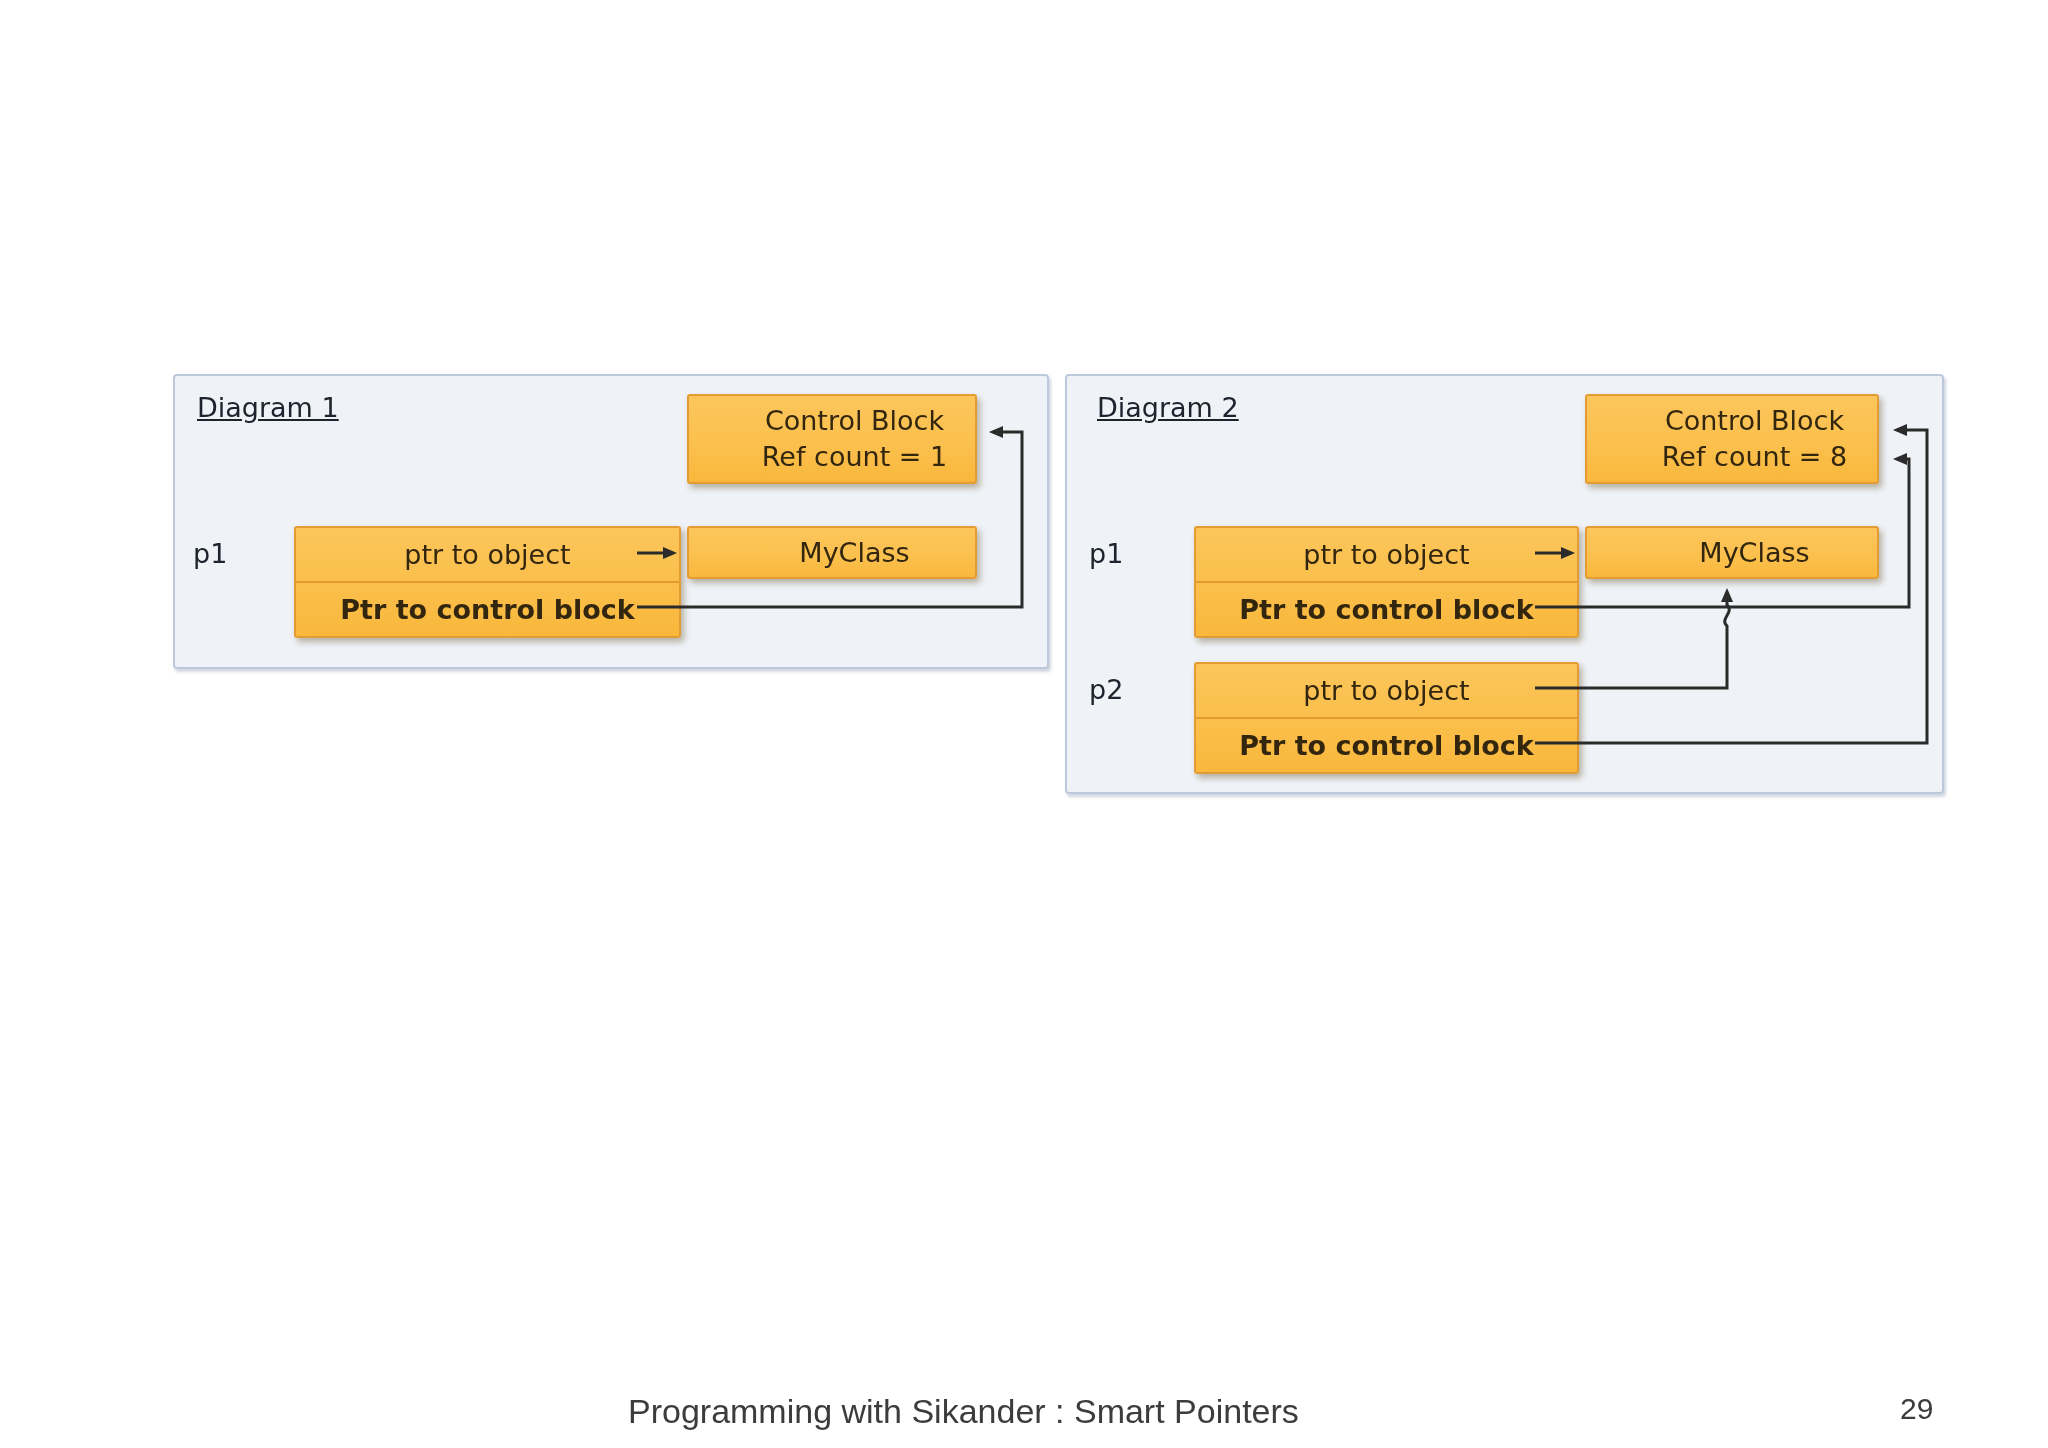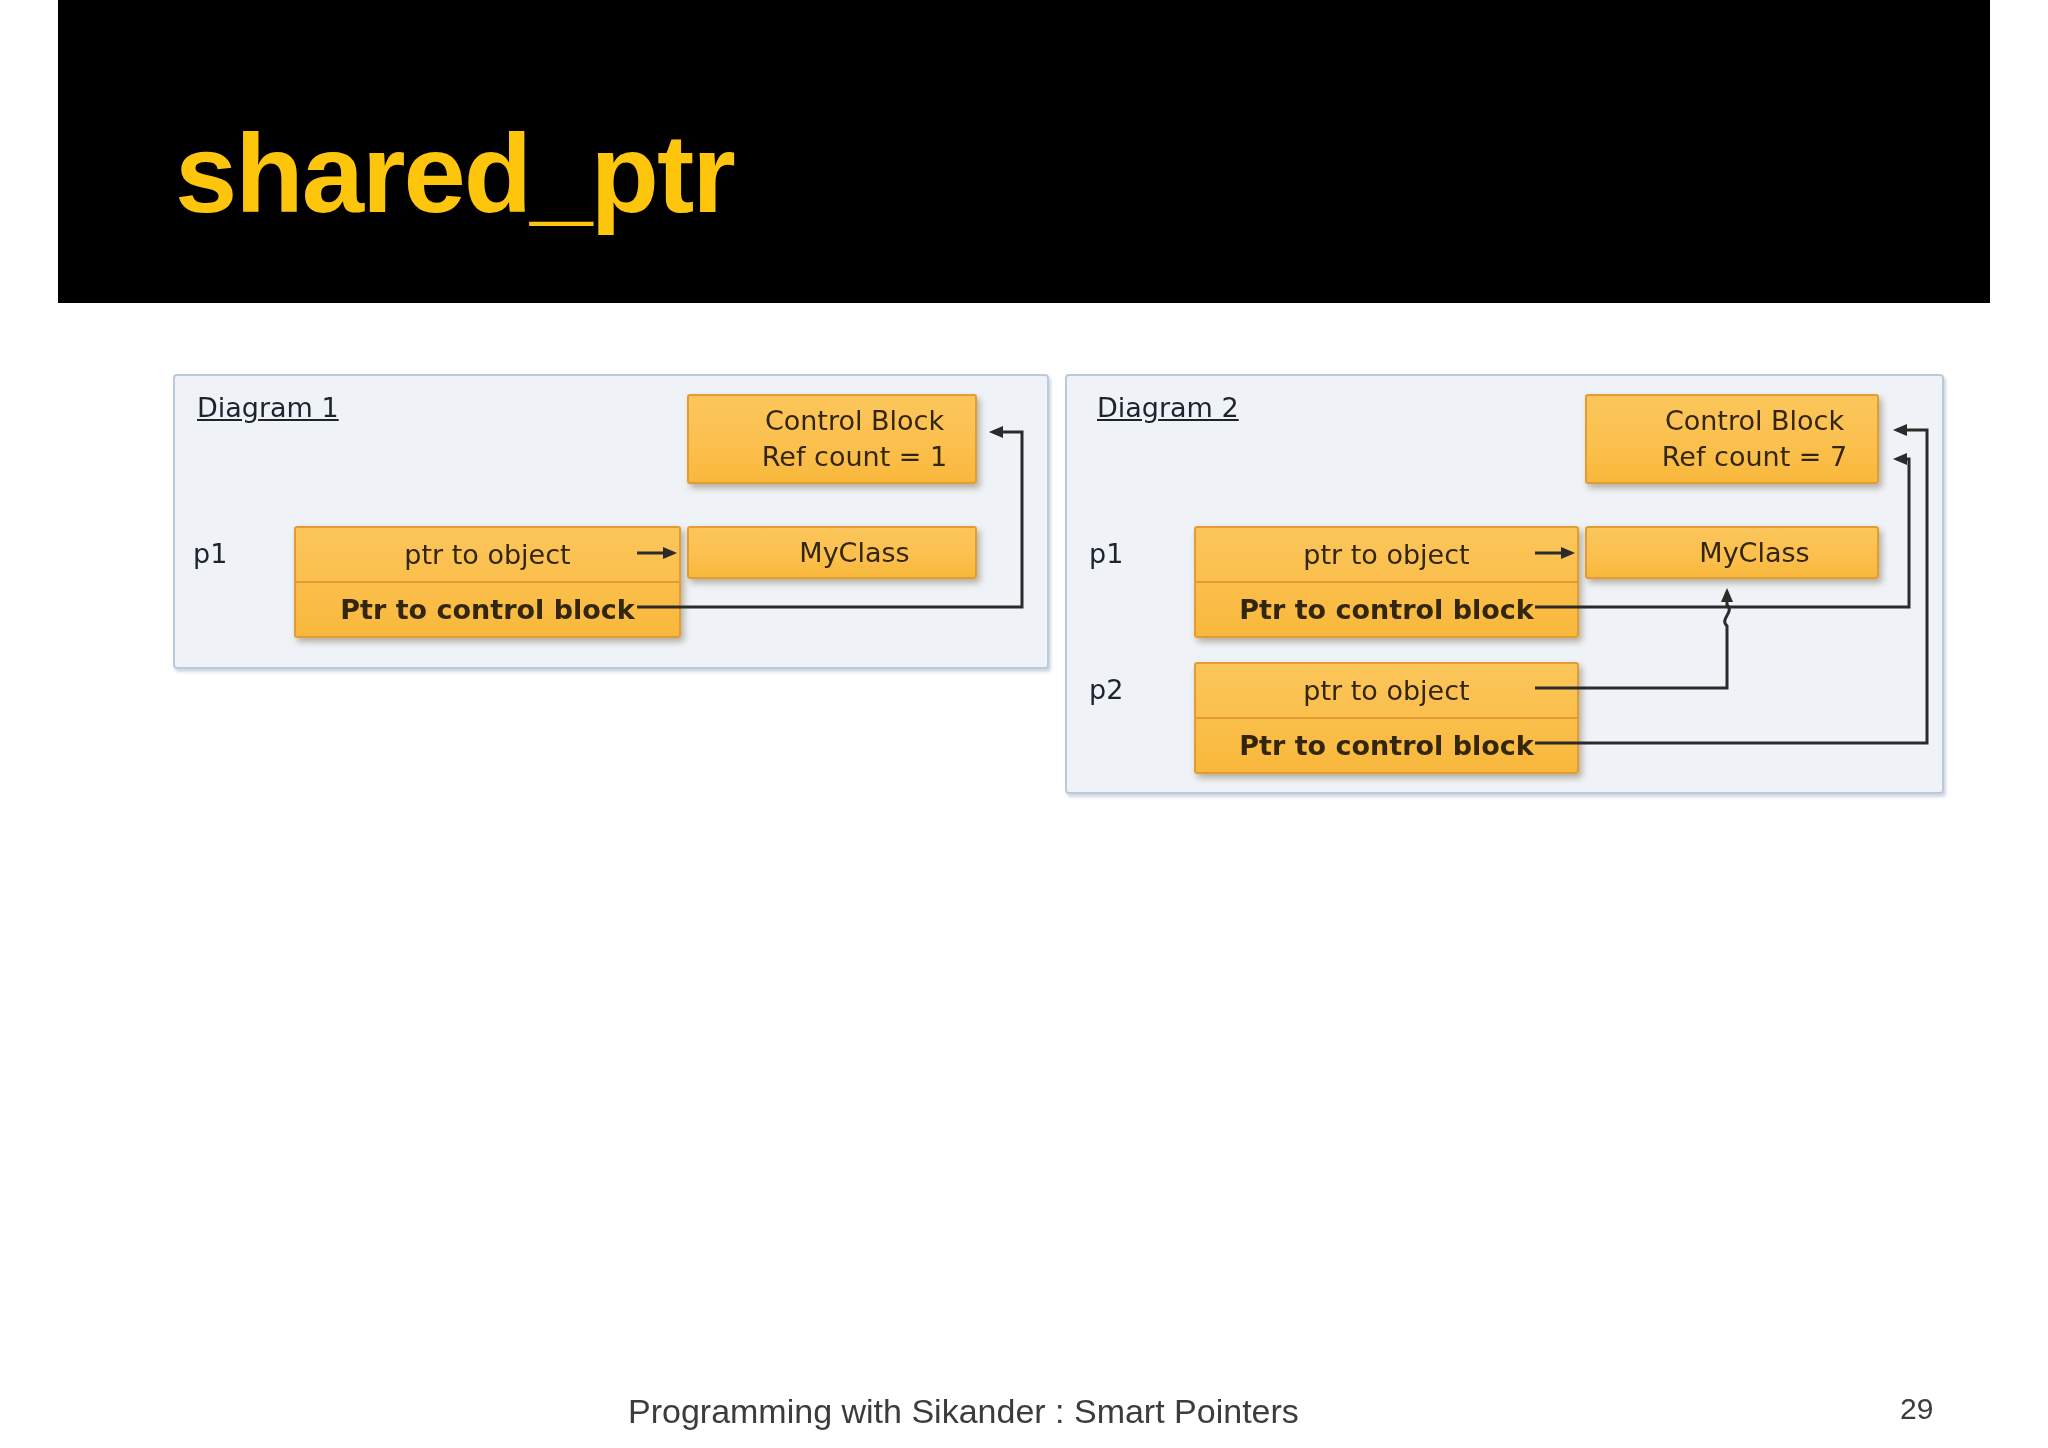--- a/index.html
+++ b/index.html
@@ -43,23 +43,20 @@
 
   
   .footer-text{position:absolute;left:628px;top:1392px;font-size:34px;color:#3c3c3c;}
   .page-number{position:absolute;left:1900px;top:1392px;font-size:30px;color:#3c3c3c;}
 </style>
 </head>
 <body>
 
 <div class="page">
 
-  <header class="titlebar">
-    <h1 class="slide-title">shared_ptr</h1>
-  </header>
 
   <section class="panel panel1">
     <div class="panel-label" style="left:22px;top:16px;">Diagram 1</div>
 
     <div class="obox" style="left:512px;top:18px;width:290px;height:90px;">
       <div>Control Block</div>
       <div>Ref count = 1</div>
     </div>
 
     <div class="ptr-name" style="left:18px;top:162px;">p1</div>
@@ -80,21 +77,21 @@
       <line class="ln" x1="462" y1="177" x2="498" y2="177" marker-end="url(#d1r)"></line>
       <polyline class="ln" points="462,231 847,231 847,56 818,56" marker-end="url(#d1r)"></polyline>
     </svg>
   </section>
 
   <section class="panel panel2">
     <div class="panel-label" style="left:30px;top:16px;">Diagram 2</div>
 
     <div class="obox" style="left:518px;top:18px;width:294px;height:90px;">
       <div>Control Block</div>
-      <div>Ref count = 7</div>
+      <div>Ref count = 8</div>
     </div>
 
     <div class="ptr-name" style="left:22px;top:162px;">p1</div>
 
     <div class="stack" style="left:83px;top:150px;width:385px;">
       <div class="cell">ptr to object</div>
       <div class="cell">Ptr to control block</div>
     </div>
 
     <div class="obox" style="left:518px;top:150px;width:294px;height:53px;">MyClass</div>

